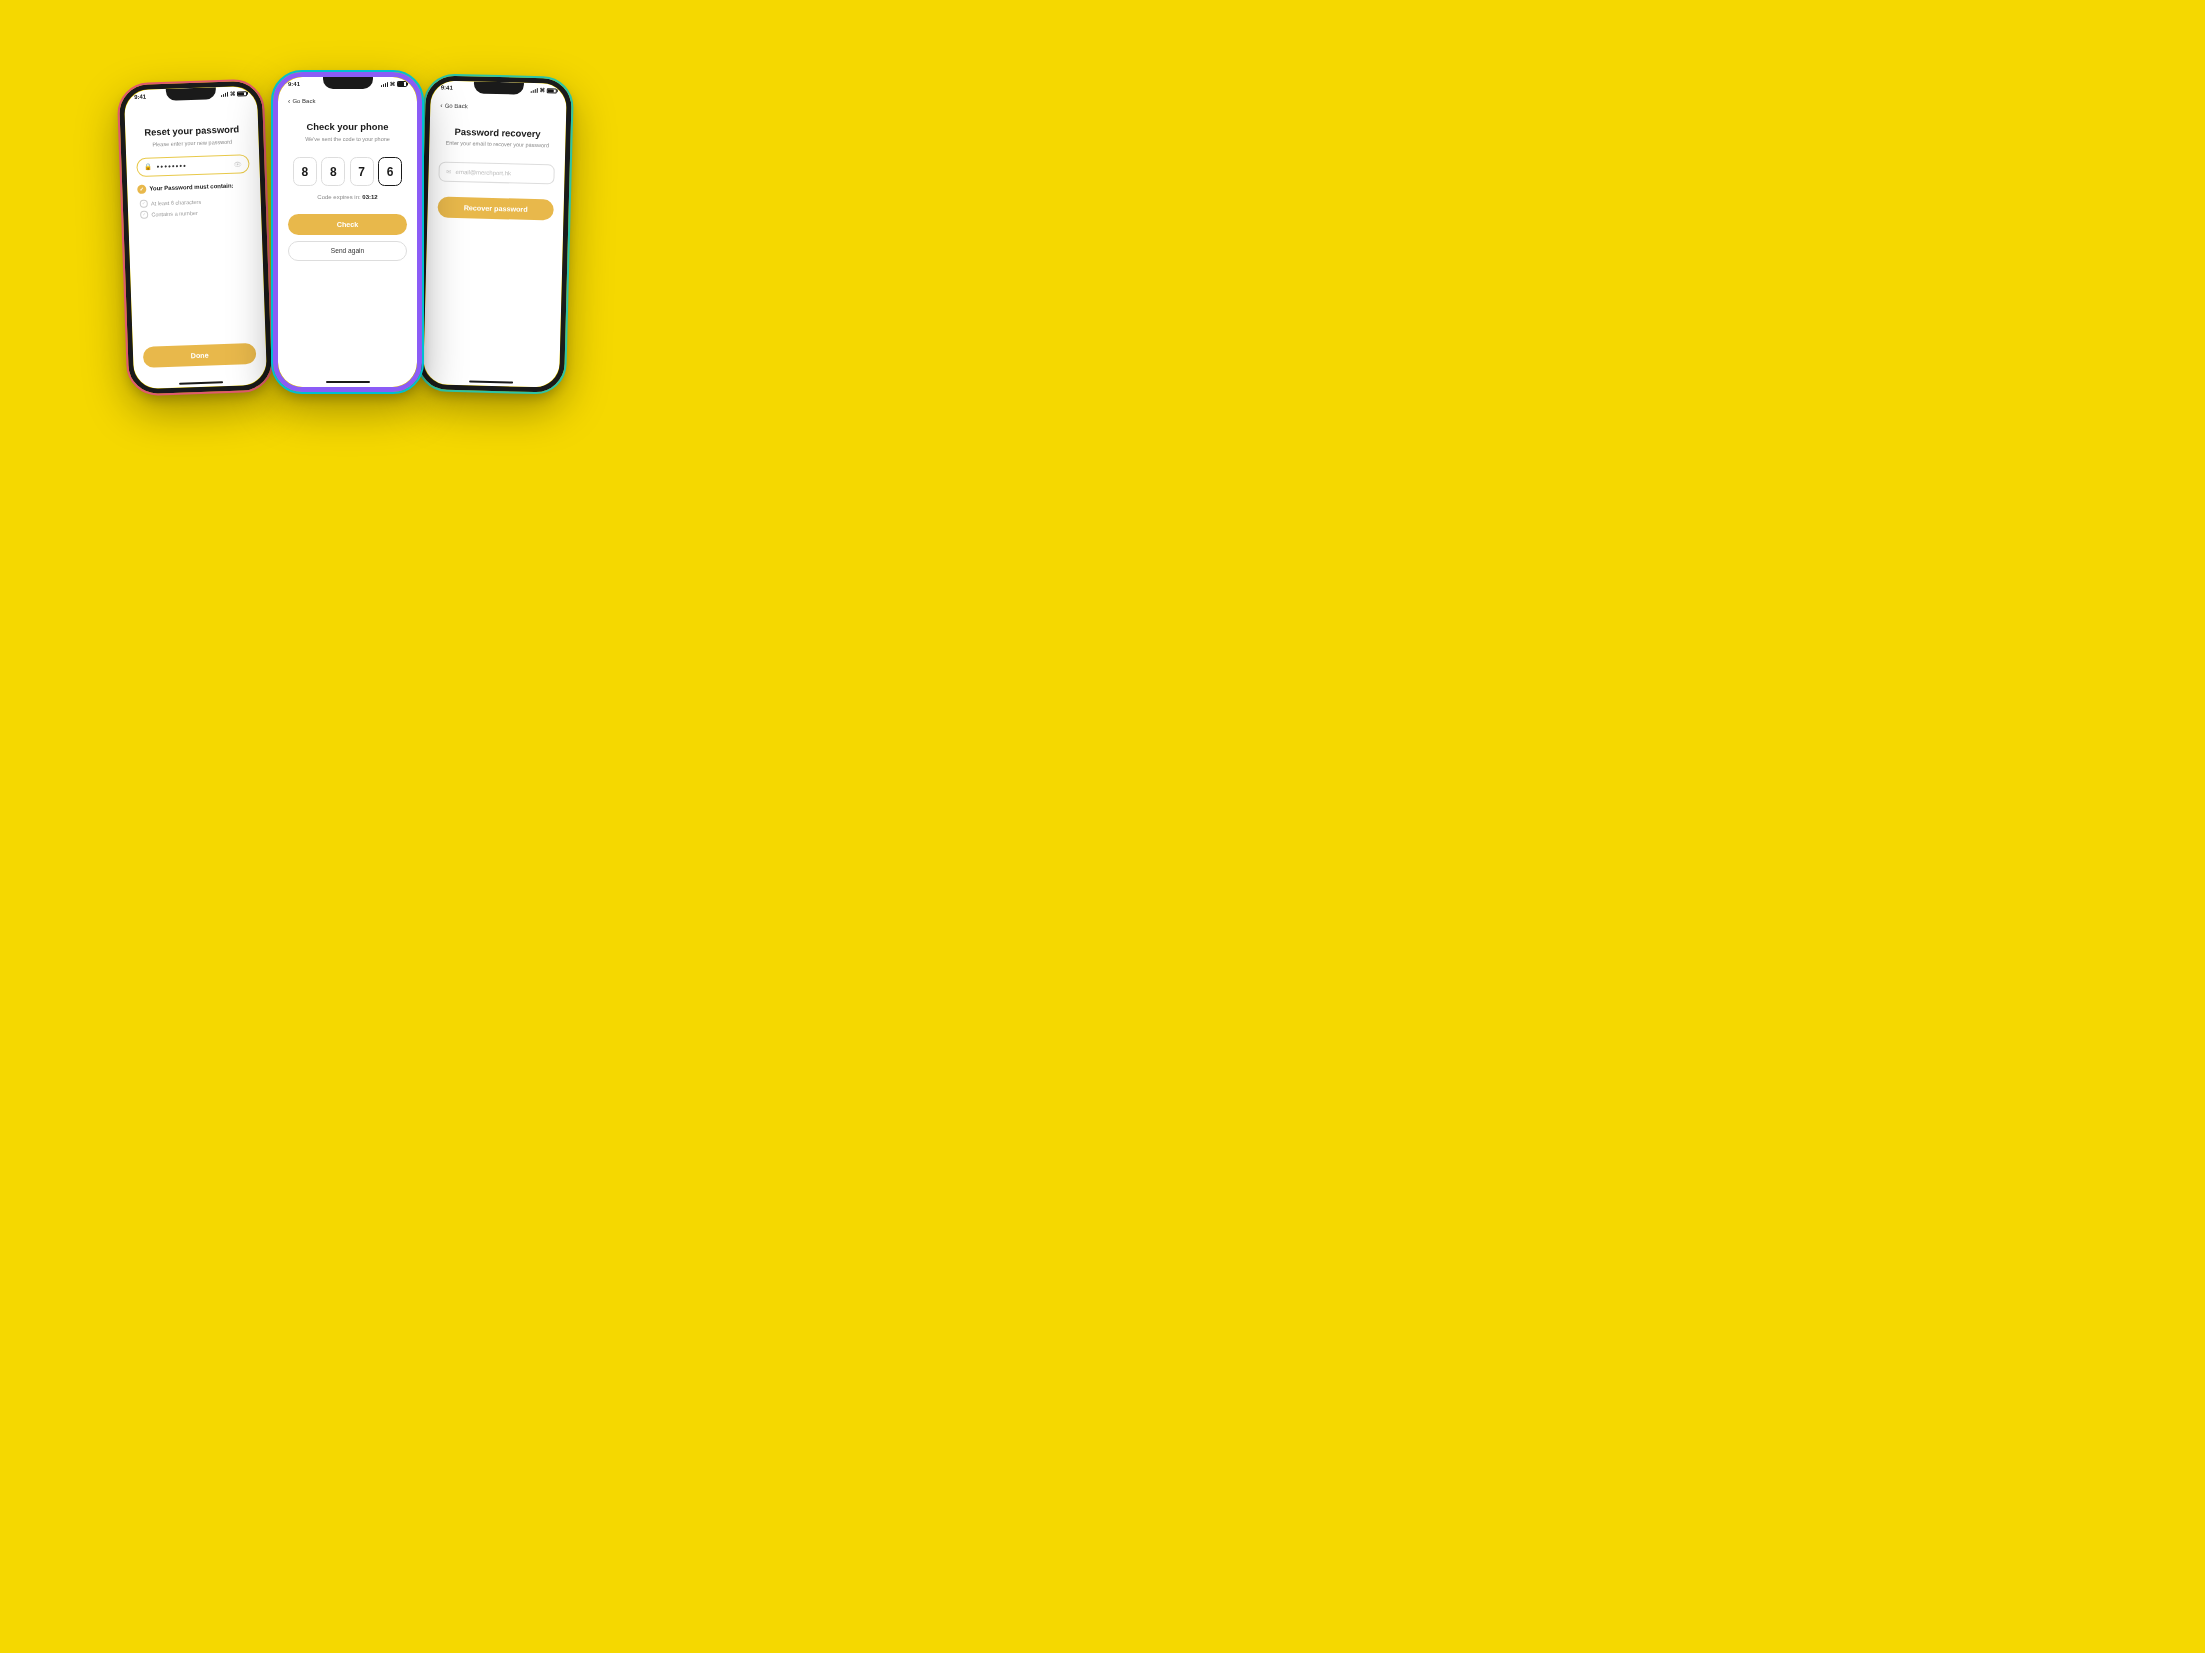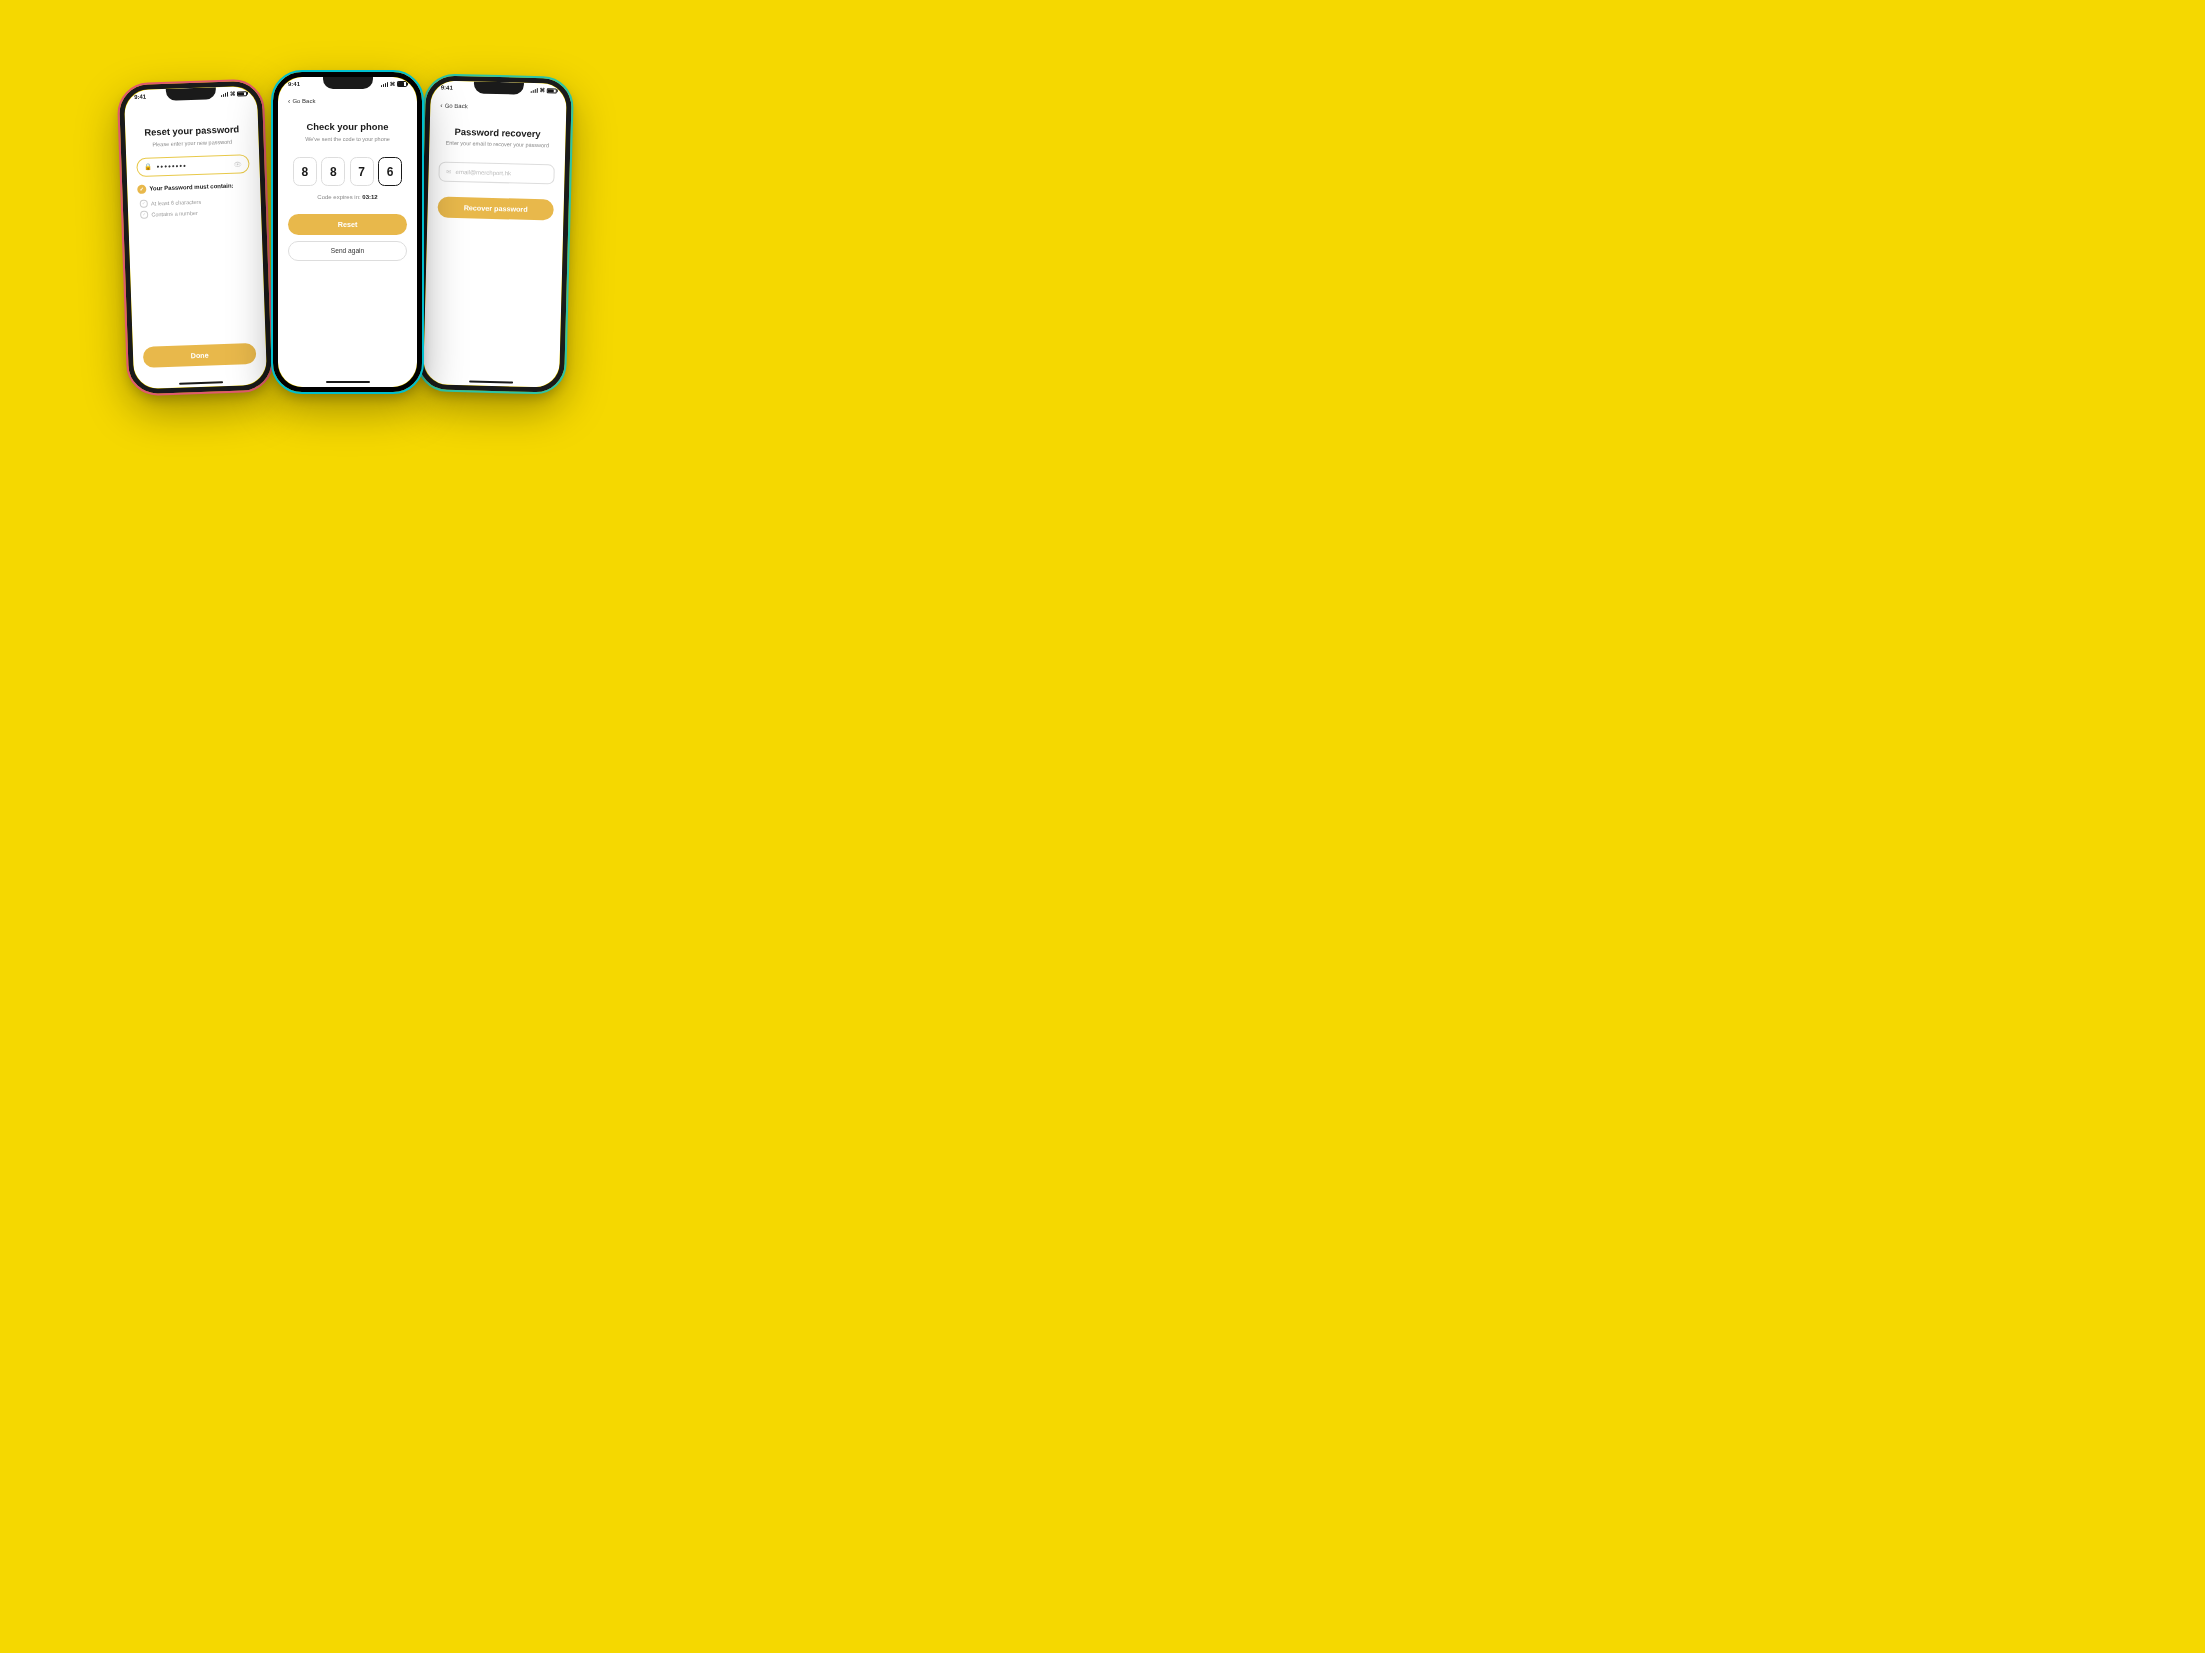--- a/index.html
+++ b/index.html
@@ -50,21 +50,21 @@
       left: 22px;
       top: 33px;
       z-index: 1;
       transform: rotate(-2deg);
     }
 
     
     .phone-2 {
       width: 149px;
       height: 320px;
-      border: 5px solid #000000;
+      border: 5px solid #8b5cf6;
       outline: 2.2px solid #00BFCF;
       left: 171px;
       top: 22px;
       z-index: 3;
     }
 
     
     .phone-3 {
       width: 146px;
       height: 314px;
@@ -487,21 +487,21 @@
           <div class="otp-digit">8</div>
           <div class="otp-digit">7</div>
           <div class="otp-digit active">6</div>
         </div>
 
         <div class="timer-text">
           <span>Code expires in:</span>
           <span class="timer-highlight">03:12</span>
         </div>
 
-        <button class="btn-primary">Reset</button>
+        <button class="btn-primary">Check</button>
         <button class="btn-secondary">Send again</button>
 
         <div class="spacer"></div>
       </div>
 
       <div class="home-indicator"></div>
     </div>
   </div>
 
   <div class="phone phone-3">

